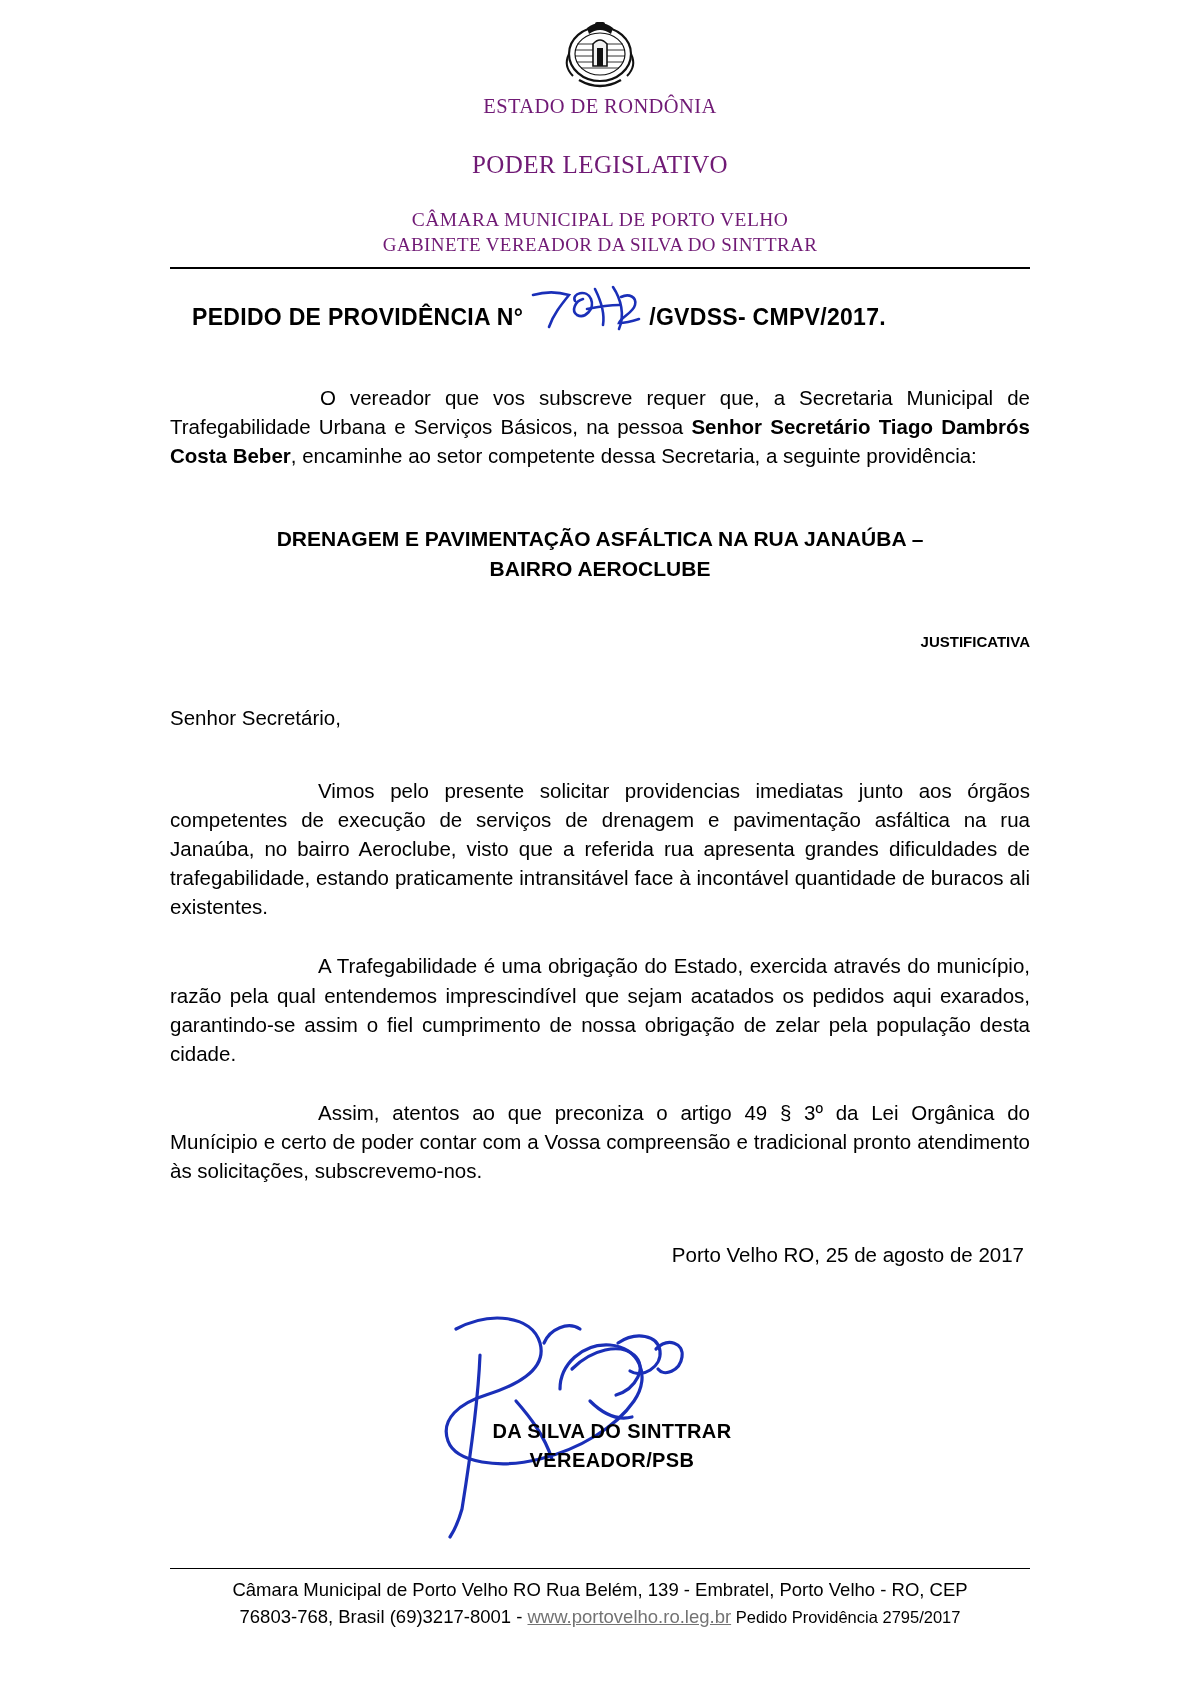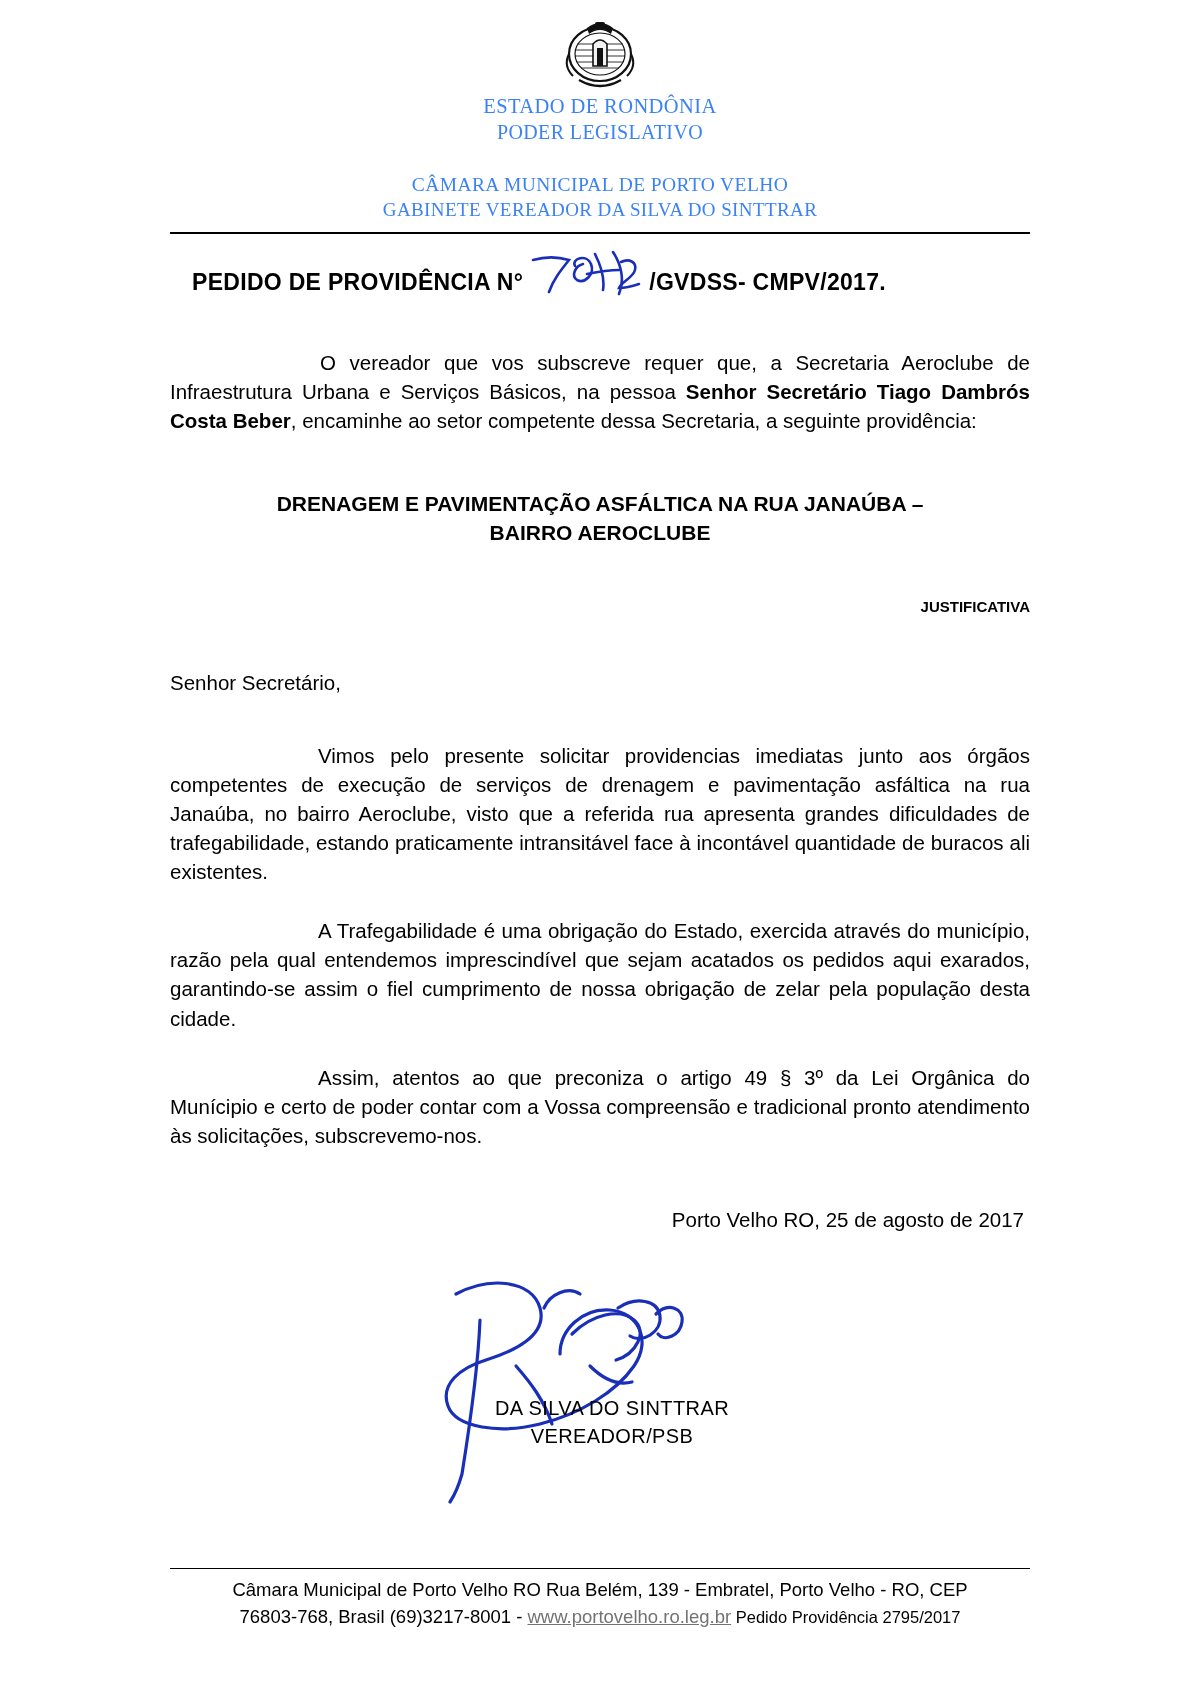--- a/index.html
+++ b/index.html
@@ -30,28 +30,28 @@
   }
   .crest {
     width: 86px;
     height: 78px;
     margin: 0 auto 2px auto;
     position: relative;
   }
   .crest svg { display: block; }
   .header-lines {
     font-family: "Liberation Serif", serif;
-    color: #3b82f6;
+    color: #701a75;
     line-height: 1.26;
   }
   .header-lines div {
     letter-spacing: 0.4px;
   }
   .hl1 { font-size: 20.5px; }
-  .hl2 { font-size: 20px; }
+  .hl2 { font-size: 25px; margin-top: 29px; }
   .hl3 { font-size: 19.5px; margin-top: 28px; }
   .hl4 { font-size: 19px; }
 
   .rule {
     border: 0;
     border-top: 2.5px solid #000;
     margin: 10px 0 0 0;
     width: 100%;
   }
 
@@ -132,23 +132,23 @@
   }
   .sig-svg {
     position: absolute;
     left: 250px;
     top: 0;
   }
   .sig-names {
     position: absolute;
     left: 0;
     right: 0;
-    top: 120px;
-    text-align: center;
-    font-weight: normal;
+    top: 108px;
+    text-align: center;
+    font-weight: bold;
     font-size: 20px;
     letter-spacing: 0.4px;
     line-height: 1.42;
     padding-left: 24px;
   }
 
   
   .footer {
     position: absolute;
     left: 170px;
@@ -217,21 +217,21 @@
           <path d="M96 18 C104 14, 112 18, 110 26 C108 34, 96 38, 94 44 C100 44, 108 42, 114 40"></path>
           <path d="M88 8 C96 20, 100 36, 94 50"></path>
         </g>
       </svg>
     </span>
     <span class="suffix">/GVDSS- CMPV/2017.</span>
   </div>
 
   <div class="body-text">
     <p class="indent">
-      <span>O vereador que vos subscreve requer que, a Secretaria Aeroclube de Infraestrutura Urbana e Serviços Básicos, na pessoa </span><b>Senhor Secretário Tiago Dambrós Costa Beber</b><span>, encaminhe ao setor competente dessa Secretaria, a seguinte providência:</span>
+      <span>O vereador que vos subscreve requer que, a Secretaria Municipal de Trafegabilidade Urbana e Serviços Básicos, na pessoa </span><b>Senhor Secretário Tiago Dambrós Costa Beber</b><span>, encaminhe ao setor competente dessa Secretaria, a seguinte providência:</span>
     </p>
   </div>
 
   <div class="subject">
     <div>DRENAGEM E PAVIMENTAÇÃO ASFÁLTICA NA RUA JANAÚBA –</div>
     <div>BAIRRO AEROCLUBE</div>
   </div>
 
   <div class="justificativa">JUSTIFICATIVA</div>
 

